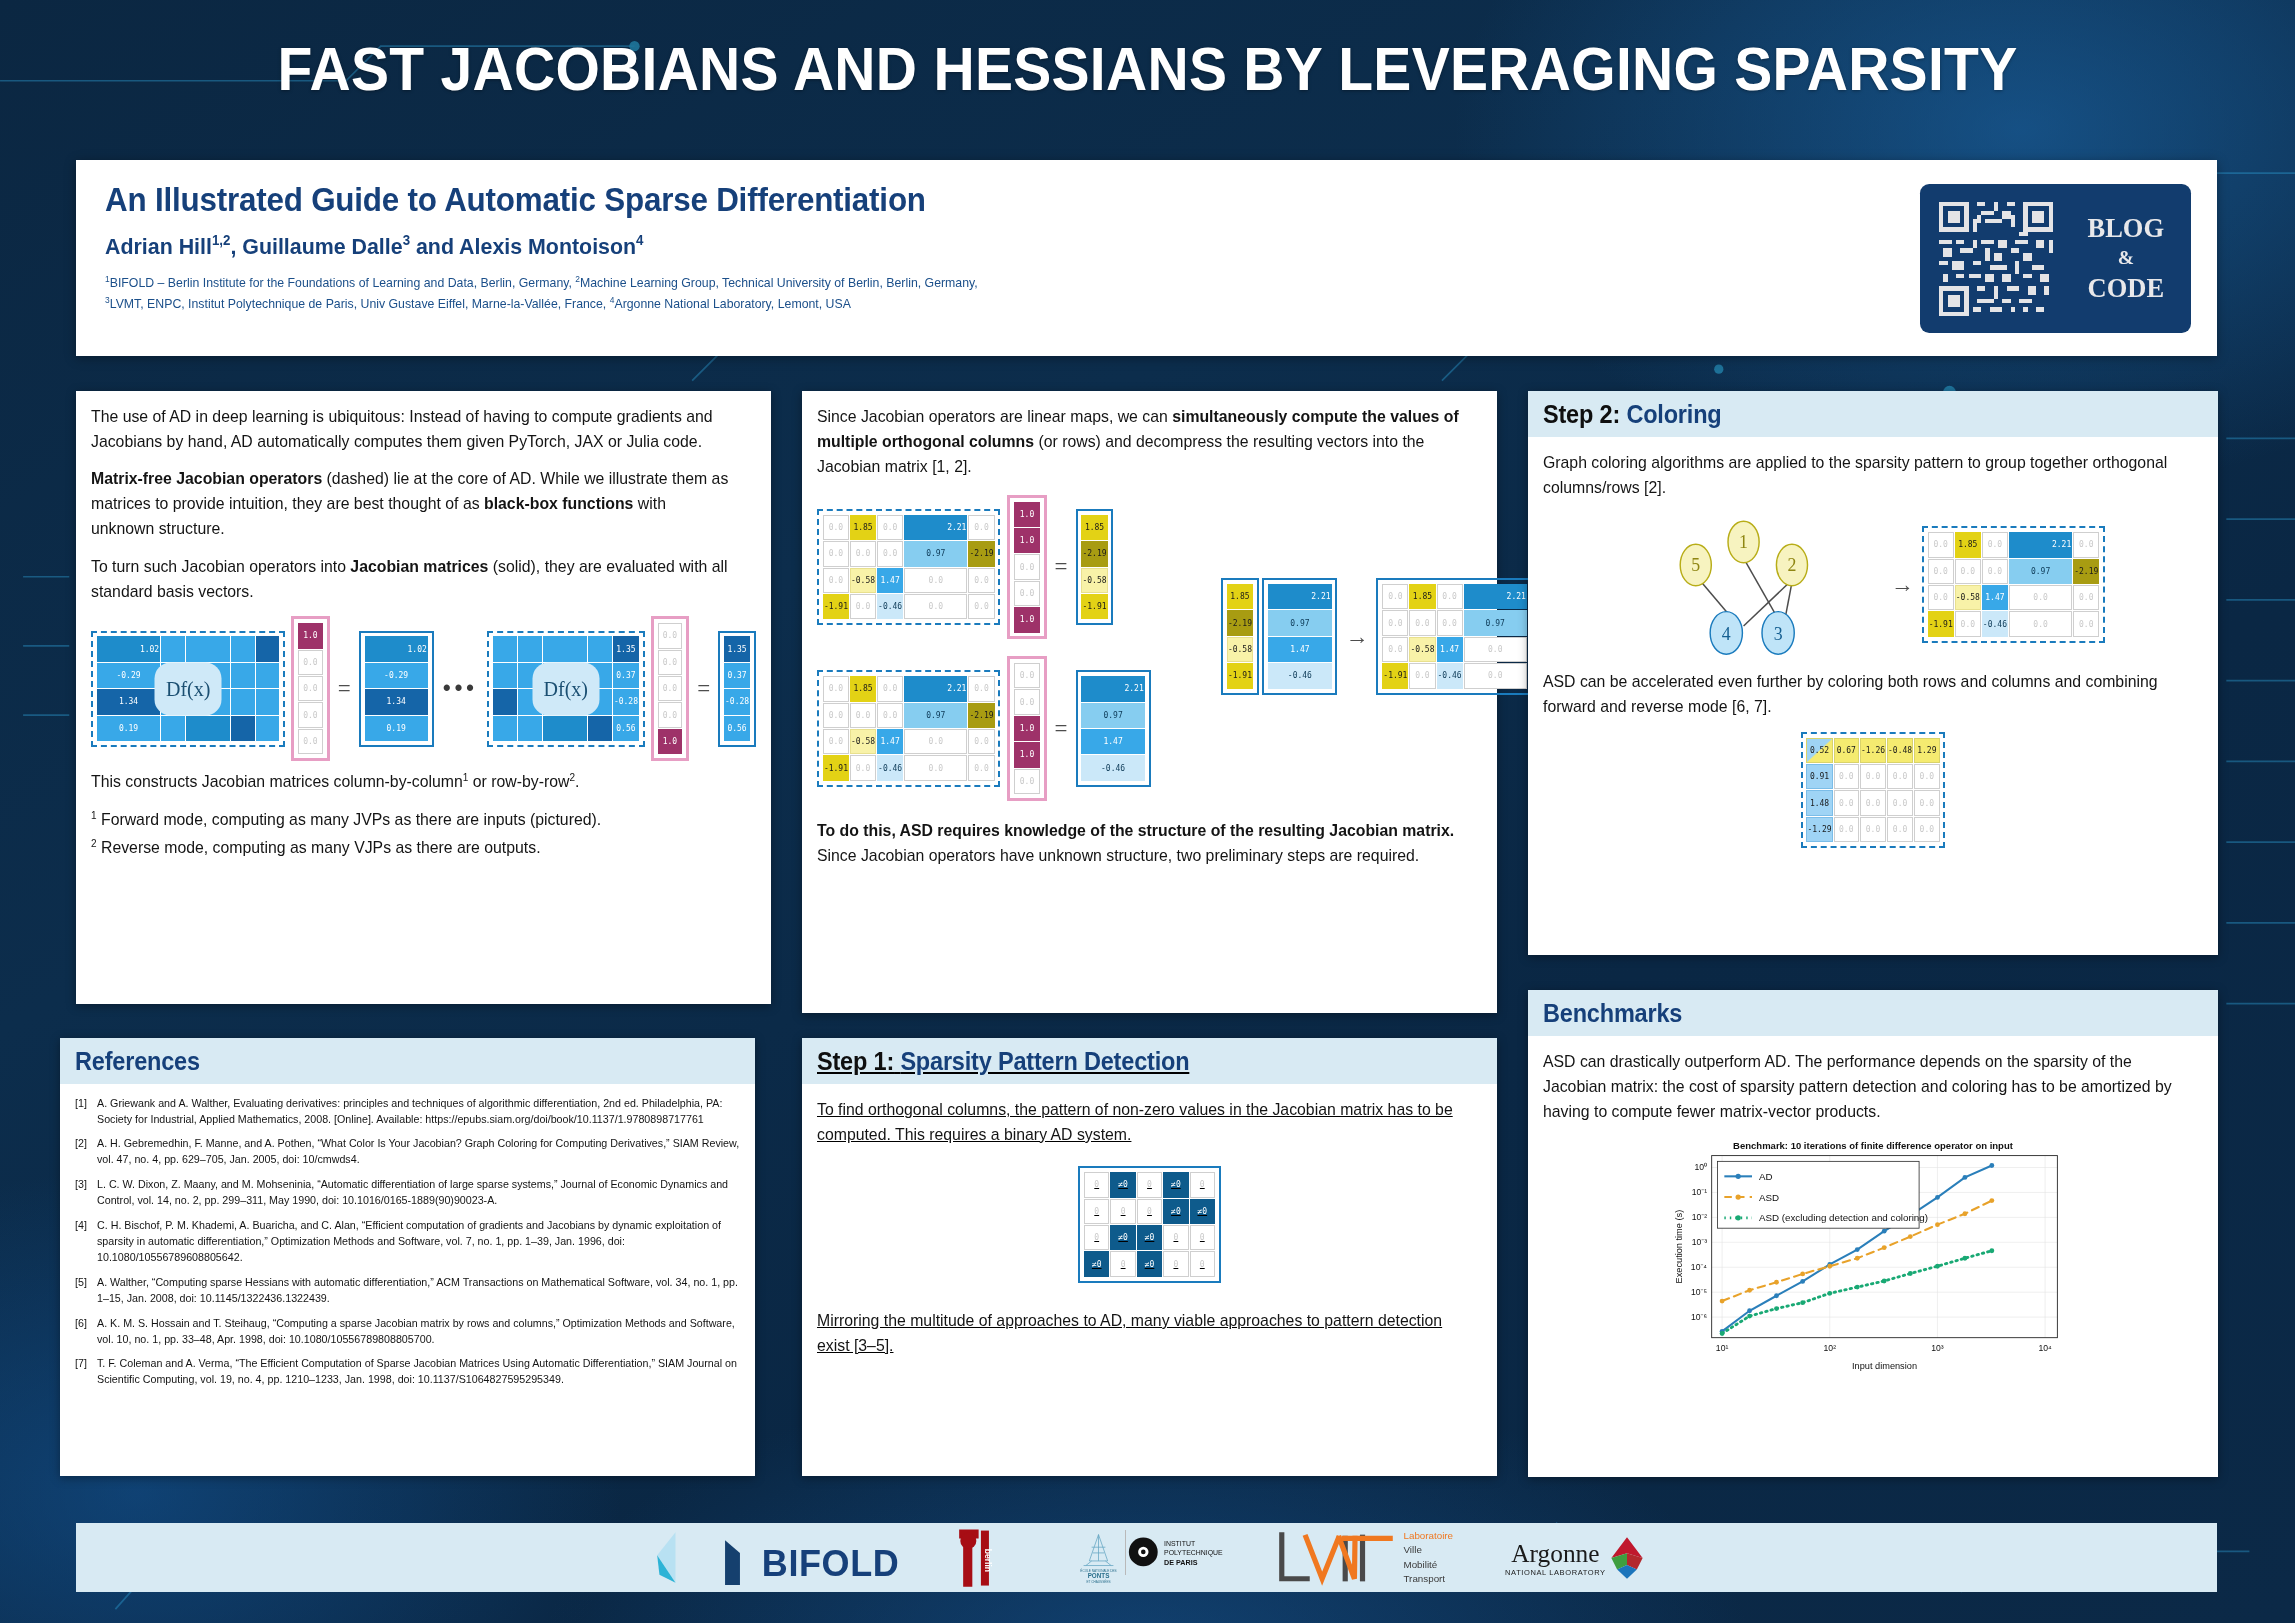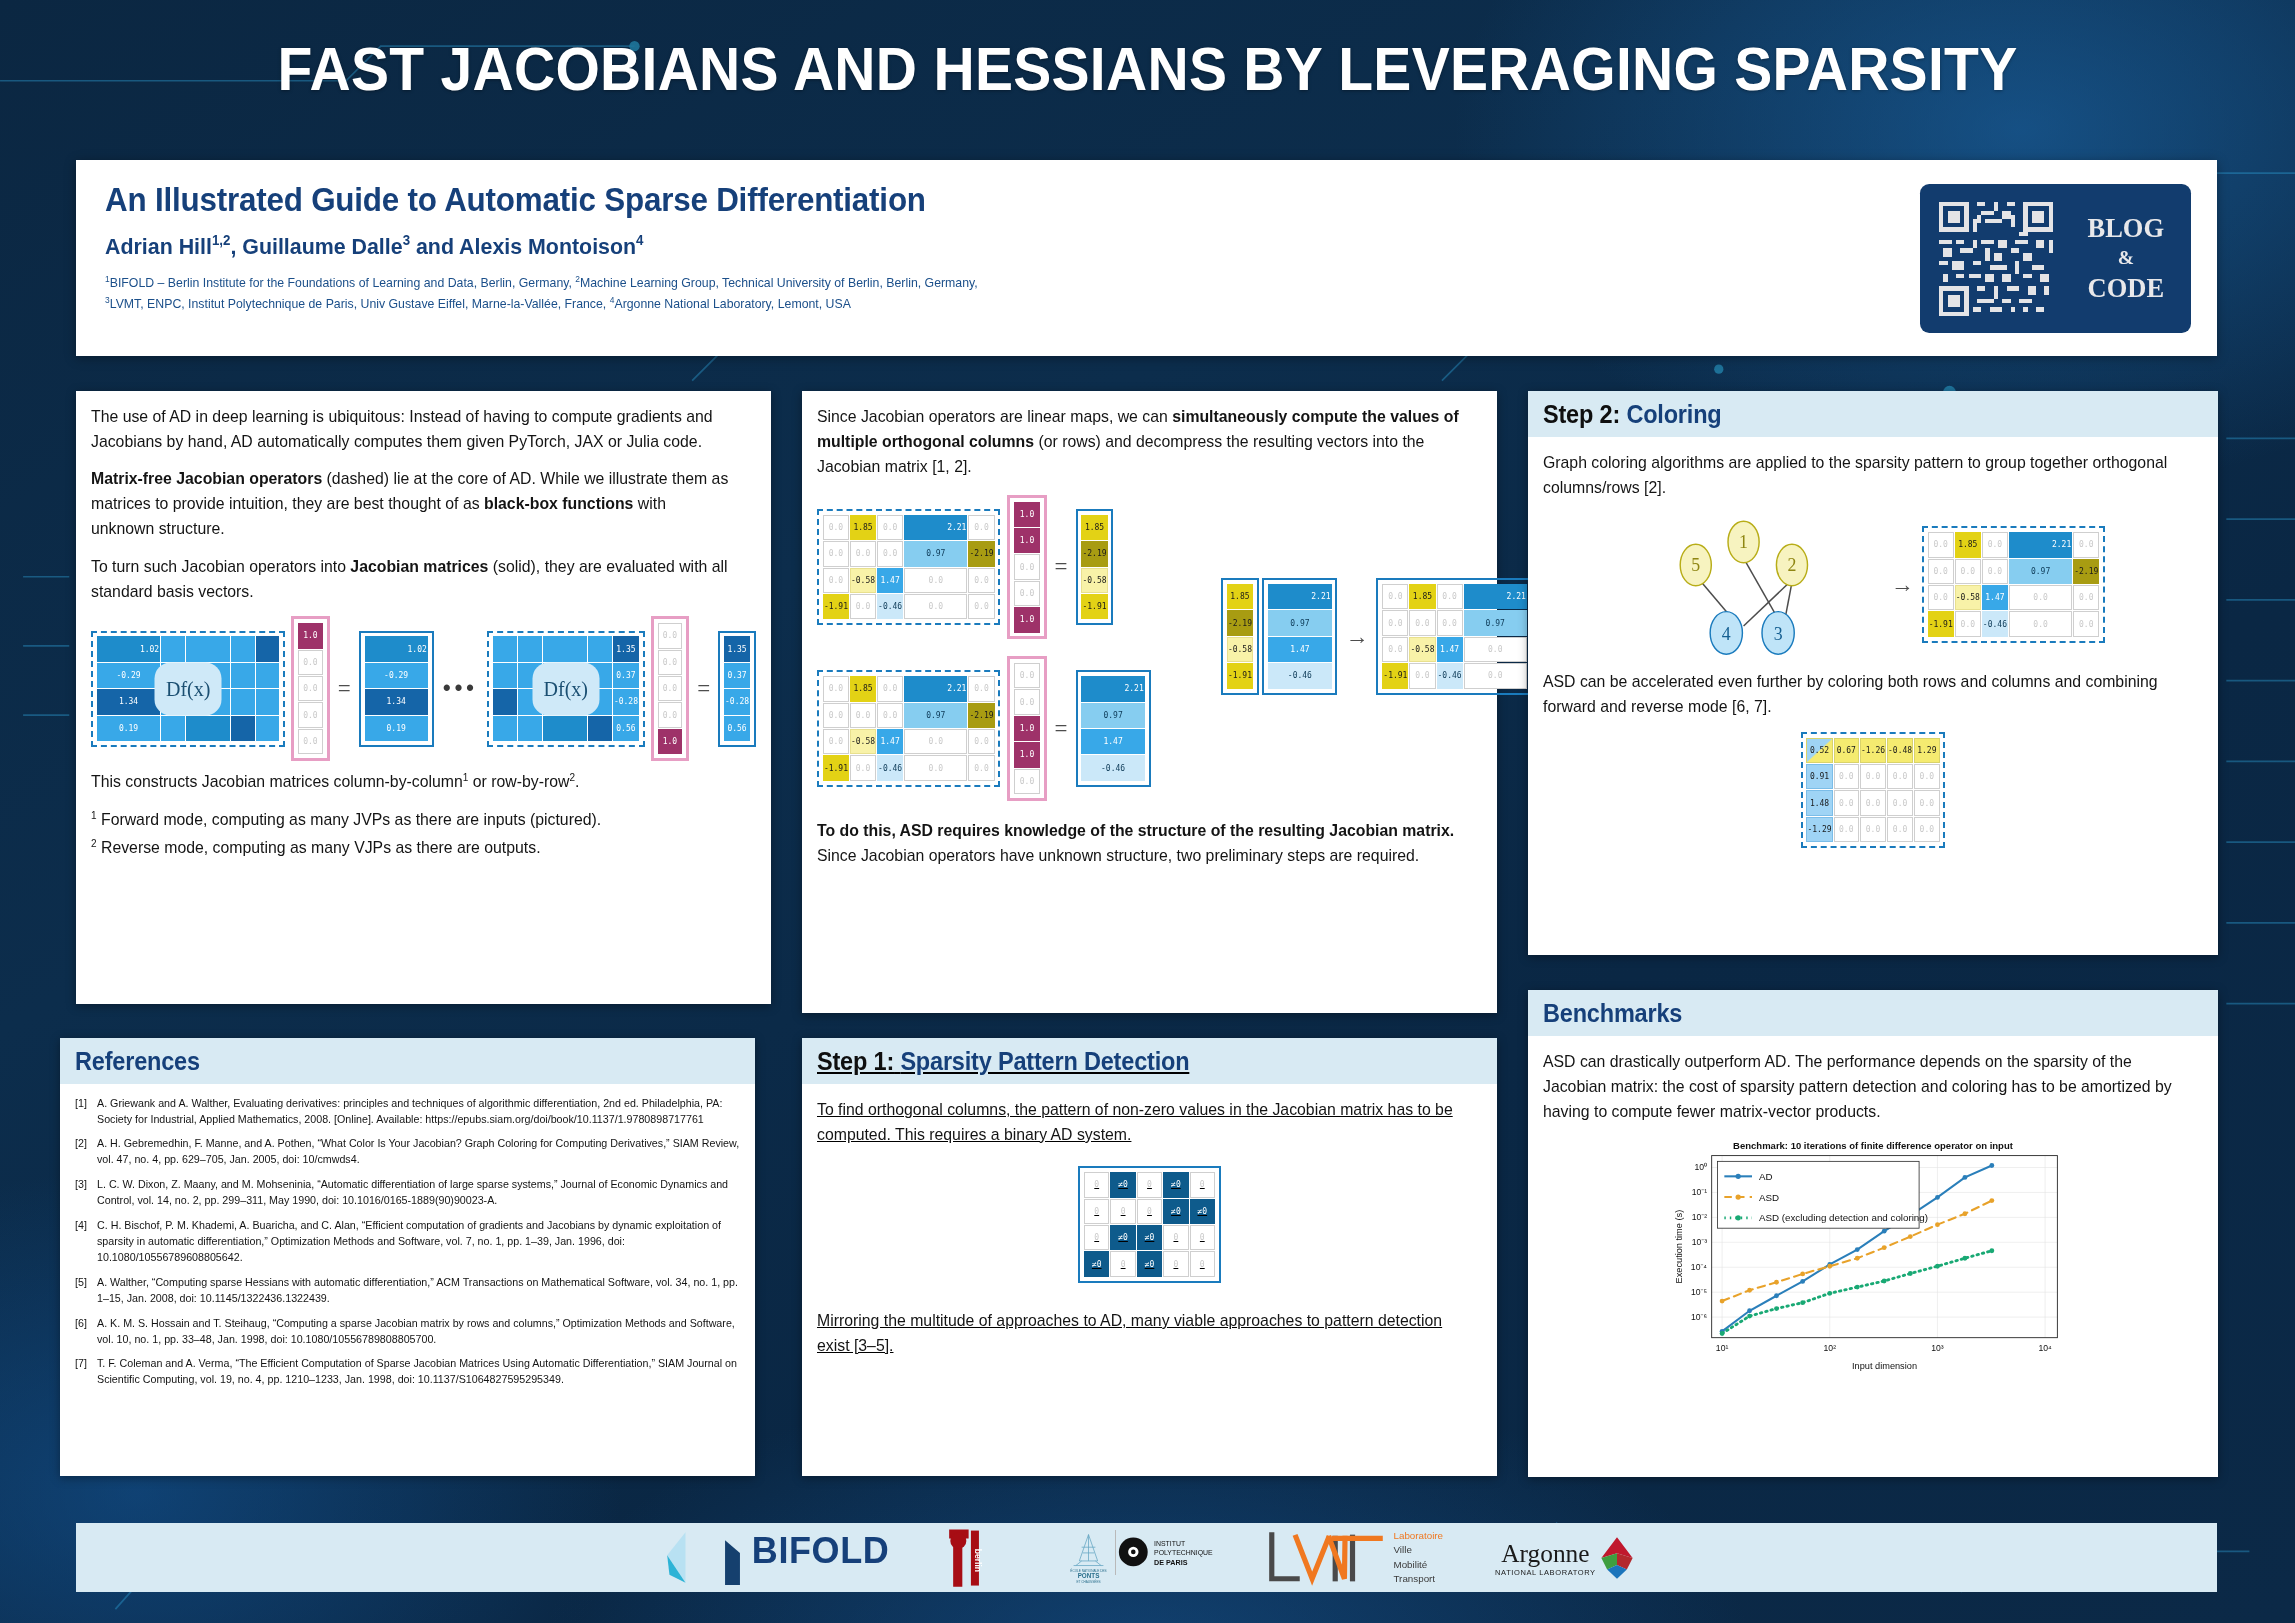--- a/index.html
+++ b/index.html
@@ -127,21 +127,21 @@
     font-family:"Liberation Serif", serif; font-size:20px; color:#1b4f72;
   }
   .mxrel { position: relative; }
   
   .node-g ellipse { stroke-width: 2.5; }
   
   .footer-bar {
     position:absolute; left:76px; top:1523px; width:2141px; height:69px;
     background:#d8eaf3; display:flex; align-items:center; justify-content:center; gap:52px;
   }
-  .logo-bifold { display:flex; align-items:flex-start; gap:12px; }
+  .logo-bifold { display:flex; align-items:flex-end; gap:22px; }
   .logo-txt-bifold { font-size:36px; font-weight:bold; color:#16407a; letter-spacing:0.6px; }
   .logo-tu { display:flex; align-items:flex-end; }
   .logo-ipp { display:flex; align-items:flex-start; }
   .logo-lvmt { display:flex; align-items:center; gap:3.5px; }
   .lvmt-sub { font-size:9.8px; color:#3b3b3b; line-height:1.45; }
   .lvmt-lab { color:#f07820; }
   .logo-argonne { display:flex; align-items:center; gap:3.5px; }
   .arg-word { font-size:25.4px; color:#1a1a1a; font-family:"Liberation Serif",serif;}
   .arg-sub { font-size:7.5px; letter-spacing:0.6px; color:#1a1a1a; }
 </style>
@@ -457,21 +457,21 @@
       <div class="ref-item">
           <span class="ref-num">[4]</span>
           <span class="ref-txt">C. H. Bischof, P. M. Khademi, A. Buaricha, and C. Alan, “Efficient computation of gradients and Jacobians by dynamic exploitation of sparsity in automatic differentiation,” Optimization Methods and Software, vol. 7, no. 1, pp. 1–39, Jan. 1996, doi: 10.1080/10556789608805642.</span>
         </div>
       <div class="ref-item">
           <span class="ref-num">[5]</span>
           <span class="ref-txt">A. Walther, “Computing sparse Hessians with automatic differentiation,” ACM Transactions on Mathematical Software, vol. 34, no. 1, pp. 1–15, Jan. 2008, doi: 10.1145/1322436.1322439.</span>
         </div>
       <div class="ref-item">
           <span class="ref-num">[6]</span>
-          <span class="ref-txt">A. K. M. S. Hossain and T. Steihaug, “Computing a sparse Jacobian matrix by rows and columns,” Optimization Methods and Software, vol. 10, no. 1, pp. 33–48, Jan. 1998, doi: 10.1080/10556789808805700.</span>
+          <span class="ref-txt">A. K. M. S. Hossain and T. Steihaug, “Computing a sparse Jacobian matrix by rows and columns,” Optimization Methods and Software, vol. 10, no. 1, pp. 33–48, Apr. 1998, doi: 10.1080/10556789808805700.</span>
         </div>
       <div class="ref-item">
           <span class="ref-num">[7]</span>
           <span class="ref-txt">T. F. Coleman and A. Verma, “The Efficient Computation of Sparse Jacobian Matrices Using Automatic Differentiation,” SIAM Journal on Scientific Computing, vol. 19, no. 4, pp. 1210–1233, Jan. 1998, doi: 10.1137/S1064827595295349.</span>
         </div>
     </div>
   </div>
 </div>
 
 <div class="panel" style="left:802px;top:391px;width:695px;height:622px;">

